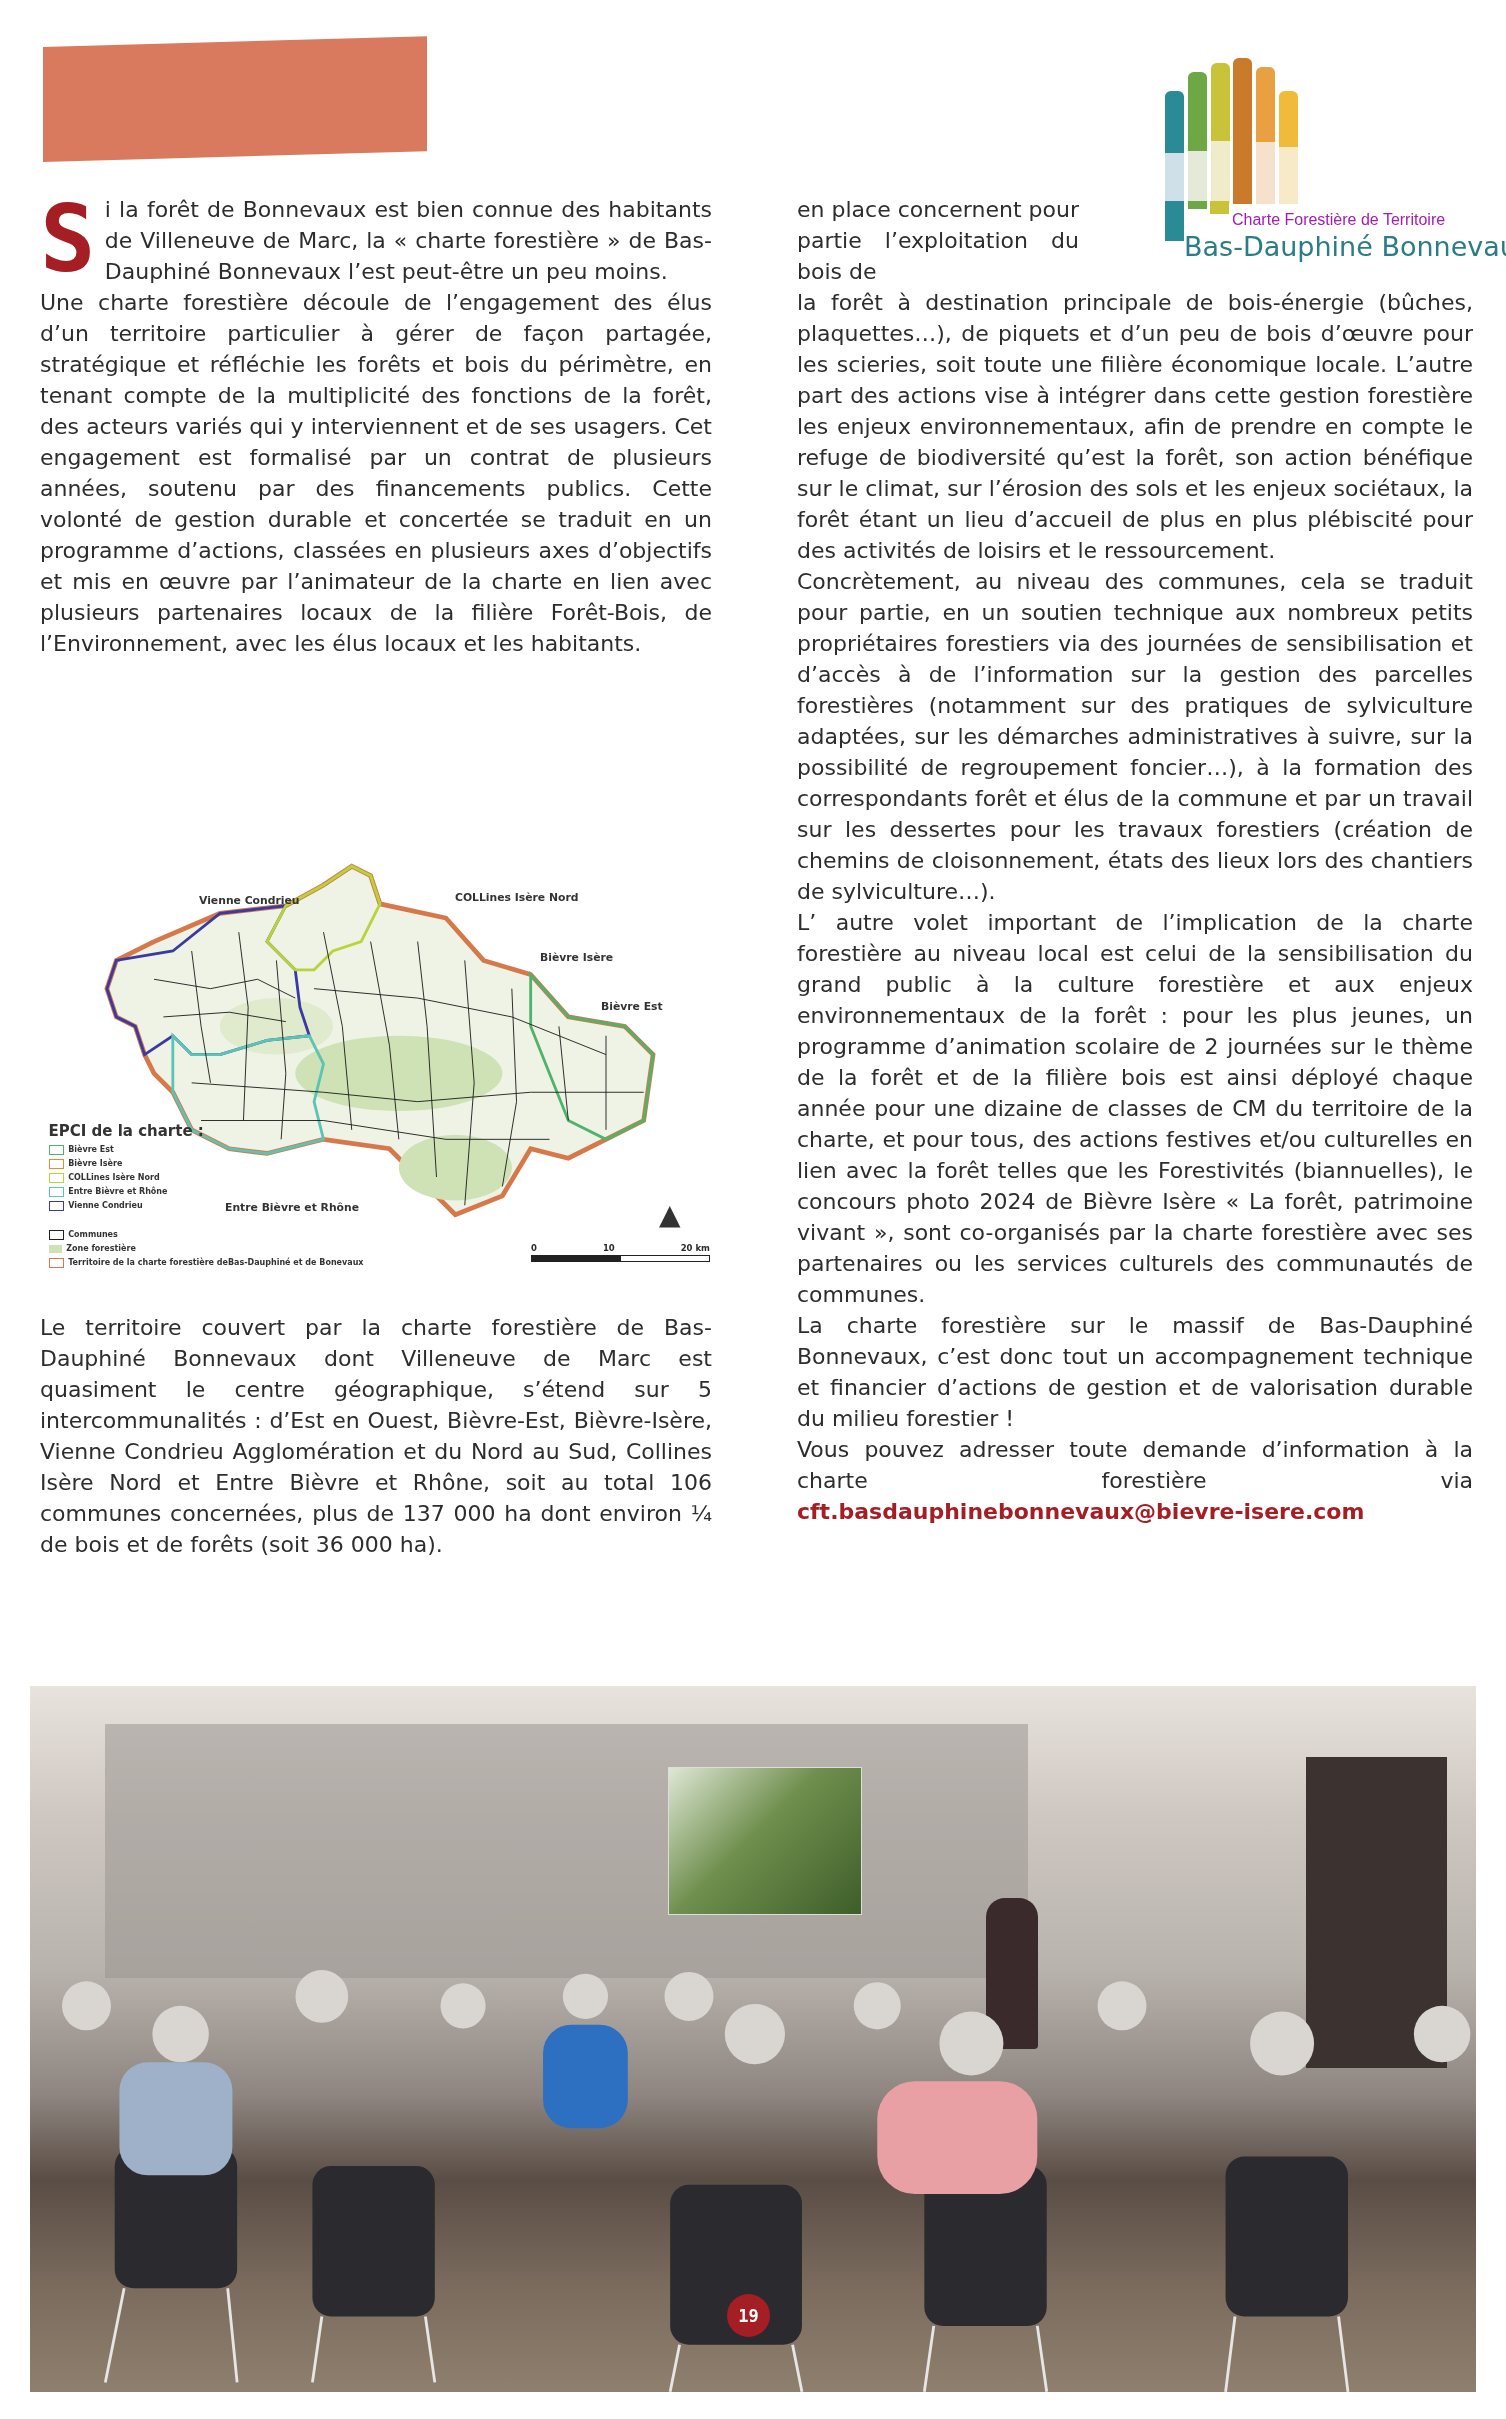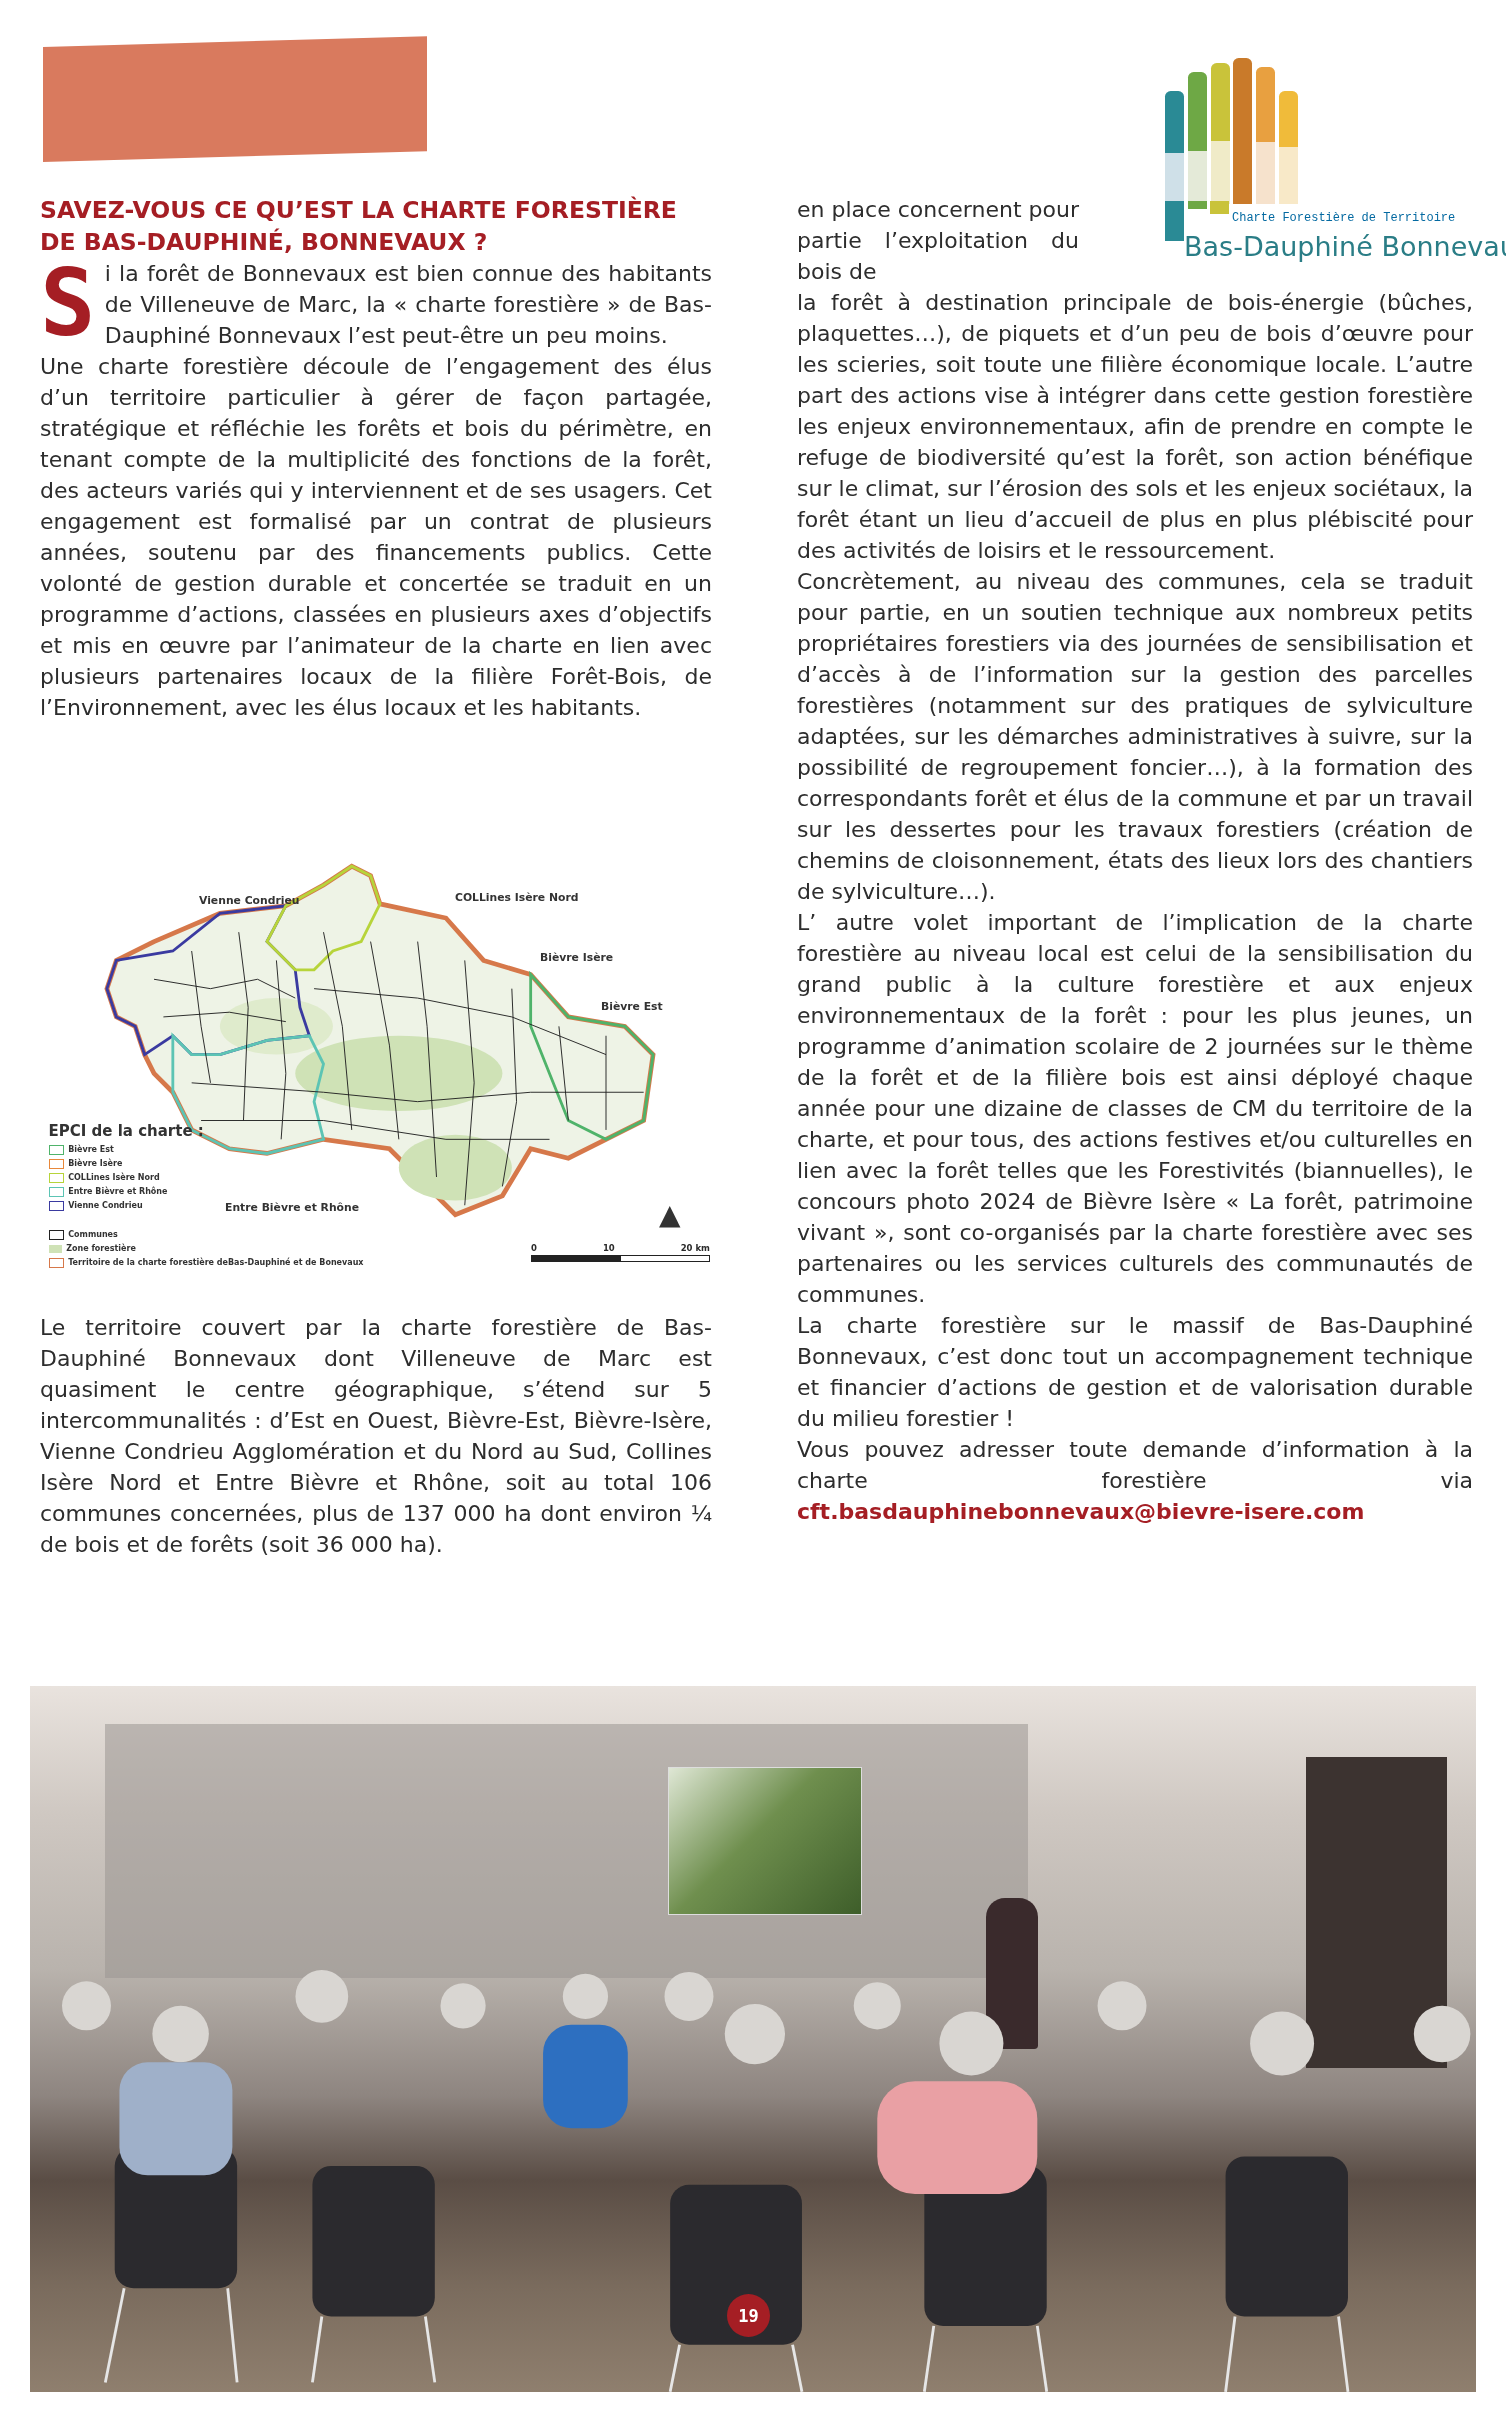--- a/index.html
+++ b/index.html
@@ -5,21 +5,21 @@
   html,body{margin:0;padding:0;background:#fff;}
   body{width:1507px;height:2419px;position:relative;overflow:hidden;font-family:"DejaVu Sans","Liberation Sans",sans-serif;color:#2a2a2a;}
   .banner-wrap{position:absolute;left:41px;top:43px;width:395px;height:113px;}
   .banner-back{position:absolute;left:1.9px;top:3.8px;width:384px;height:115px;background:#d97a5e;transform:skewY(-1.6deg);transform-origin:left top;}
   .banner{position:absolute;left:0;top:17px;width:394px;height:87px;background:#a51e24;display:flex;align-items:center;justify-content:center;}
   .banner span{color:#f6ece6;font-family:"DejaVu Sans Mono","Liberation Mono",monospace;font-weight:bold;font-size:40px;letter-spacing:1.9px;}
   .logo{position:absolute;left:1135px;top:58px;width:358px;height:207px;}
   .logo .bars{position:absolute;left:30px;top:0;height:146px;display:flex;gap:3.8px;align-items:flex-end;}
   .logo .bar{width:19px;border-radius:5.6px 5.6px 0 0;}
   .logo .sq{position:absolute;top:143px;height:28px;}
-  .logo .t1{position:absolute;left:97px;top:153px;font-size:12px;color:#0369a1;font-family:Liberation Mono, monospace;}
+  .logo .t1{position:absolute;left:97px;top:153px;font-size:16px;color:#a21caf;font-family:Liberation Sans, sans-serif;}
   .logo .t2{position:absolute;left:49px;top:173px;font-size:27px;color:#2a7d86;font-family:"DejaVu Sans",sans-serif;white-space:nowrap;}
   .col{position:absolute;font-size:22px;line-height:31px;text-align:justify;color:#2d2d2d;}
   .col p{margin:0;}
   .col-left{left:40px;top:194px;width:672px;}
   .subhead{color:#a51e24;font-weight:bold;font-size:23.5px;line-height:32px;margin:0 0 0 3.8px;text-align:left;}
   .dropcap{float:left;color:#a51e24;font-family:"DejaVu Sans Mono",monospace;font-weight:bold;font-size:92px;line-height:83px;margin:3.8px 9.4px 0 0;}
   .col-left2{left:40px;top:1312px;width:672px;}
   .col-right{left:797px;top:194px;width:676px;}
   .right-intro{width:282px;}
   .email{color:#a51e24;font-weight:bold;}
@@ -61,21 +61,20 @@
     <div class="bar" style="height:113px;background:linear-gradient(#f0bb3a 50%,#f8e9c8 50%);"></div>
   </div>
   <div class="sq" style="left:30px;width:19px;height:40px;background:#2a8a95;"></div>
   <div class="sq" style="left:53px;width:19px;height:7.5px;background:#6ea845;"></div>
   <div class="sq" style="left:75px;width:19px;height:13px;background:#c9c33a;"></div>
   <div class="t1">Charte Forestière de Territoire</div>
   <div class="t2">Bas-Dauphiné Bonnevaux</div>
 </div>
 
 <div class="col col-left">
-  <p class="subhead">SAVEZ-VOUS CE QU’EST LA CHARTE FORESTIÈRE DE BAS-DAUPHINÉ, BONNEVAUX ?</p>
   <p>
     <span class="dropcap">S</span>
     <span>i la forêt de Bonnevaux est bien connue des habitants de Villeneuve de Marc, la « charte forestière » de Bas-Dauphiné Bonnevaux l’est peut-être un peu moins.</span>
   </p>
   <p>Une charte forestière découle de l’engagement des élus d’un territoire particulier à gérer de façon partagée, stratégique et réfléchie les forêts et bois du périmètre, en tenant compte de la multiplicité des fonctions de la forêt, des acteurs variés qui y interviennent et de ses usagers. Cet engagement est formalisé par un contrat de plusieurs années, soutenu par des financements publics. Cette volonté de gestion durable et concertée se traduit en un programme d’actions, classées en plusieurs axes d’objectifs et mis en œuvre par l’animateur de la charte en lien avec plusieurs partenaires locaux de la filière Forêt-Bois, de l’Environnement, avec les élus locaux et les habitants.</p>
 </div>
 
 <div class="map">
   <svg width="678" height="452" viewBox="0 0 720 480">
 

